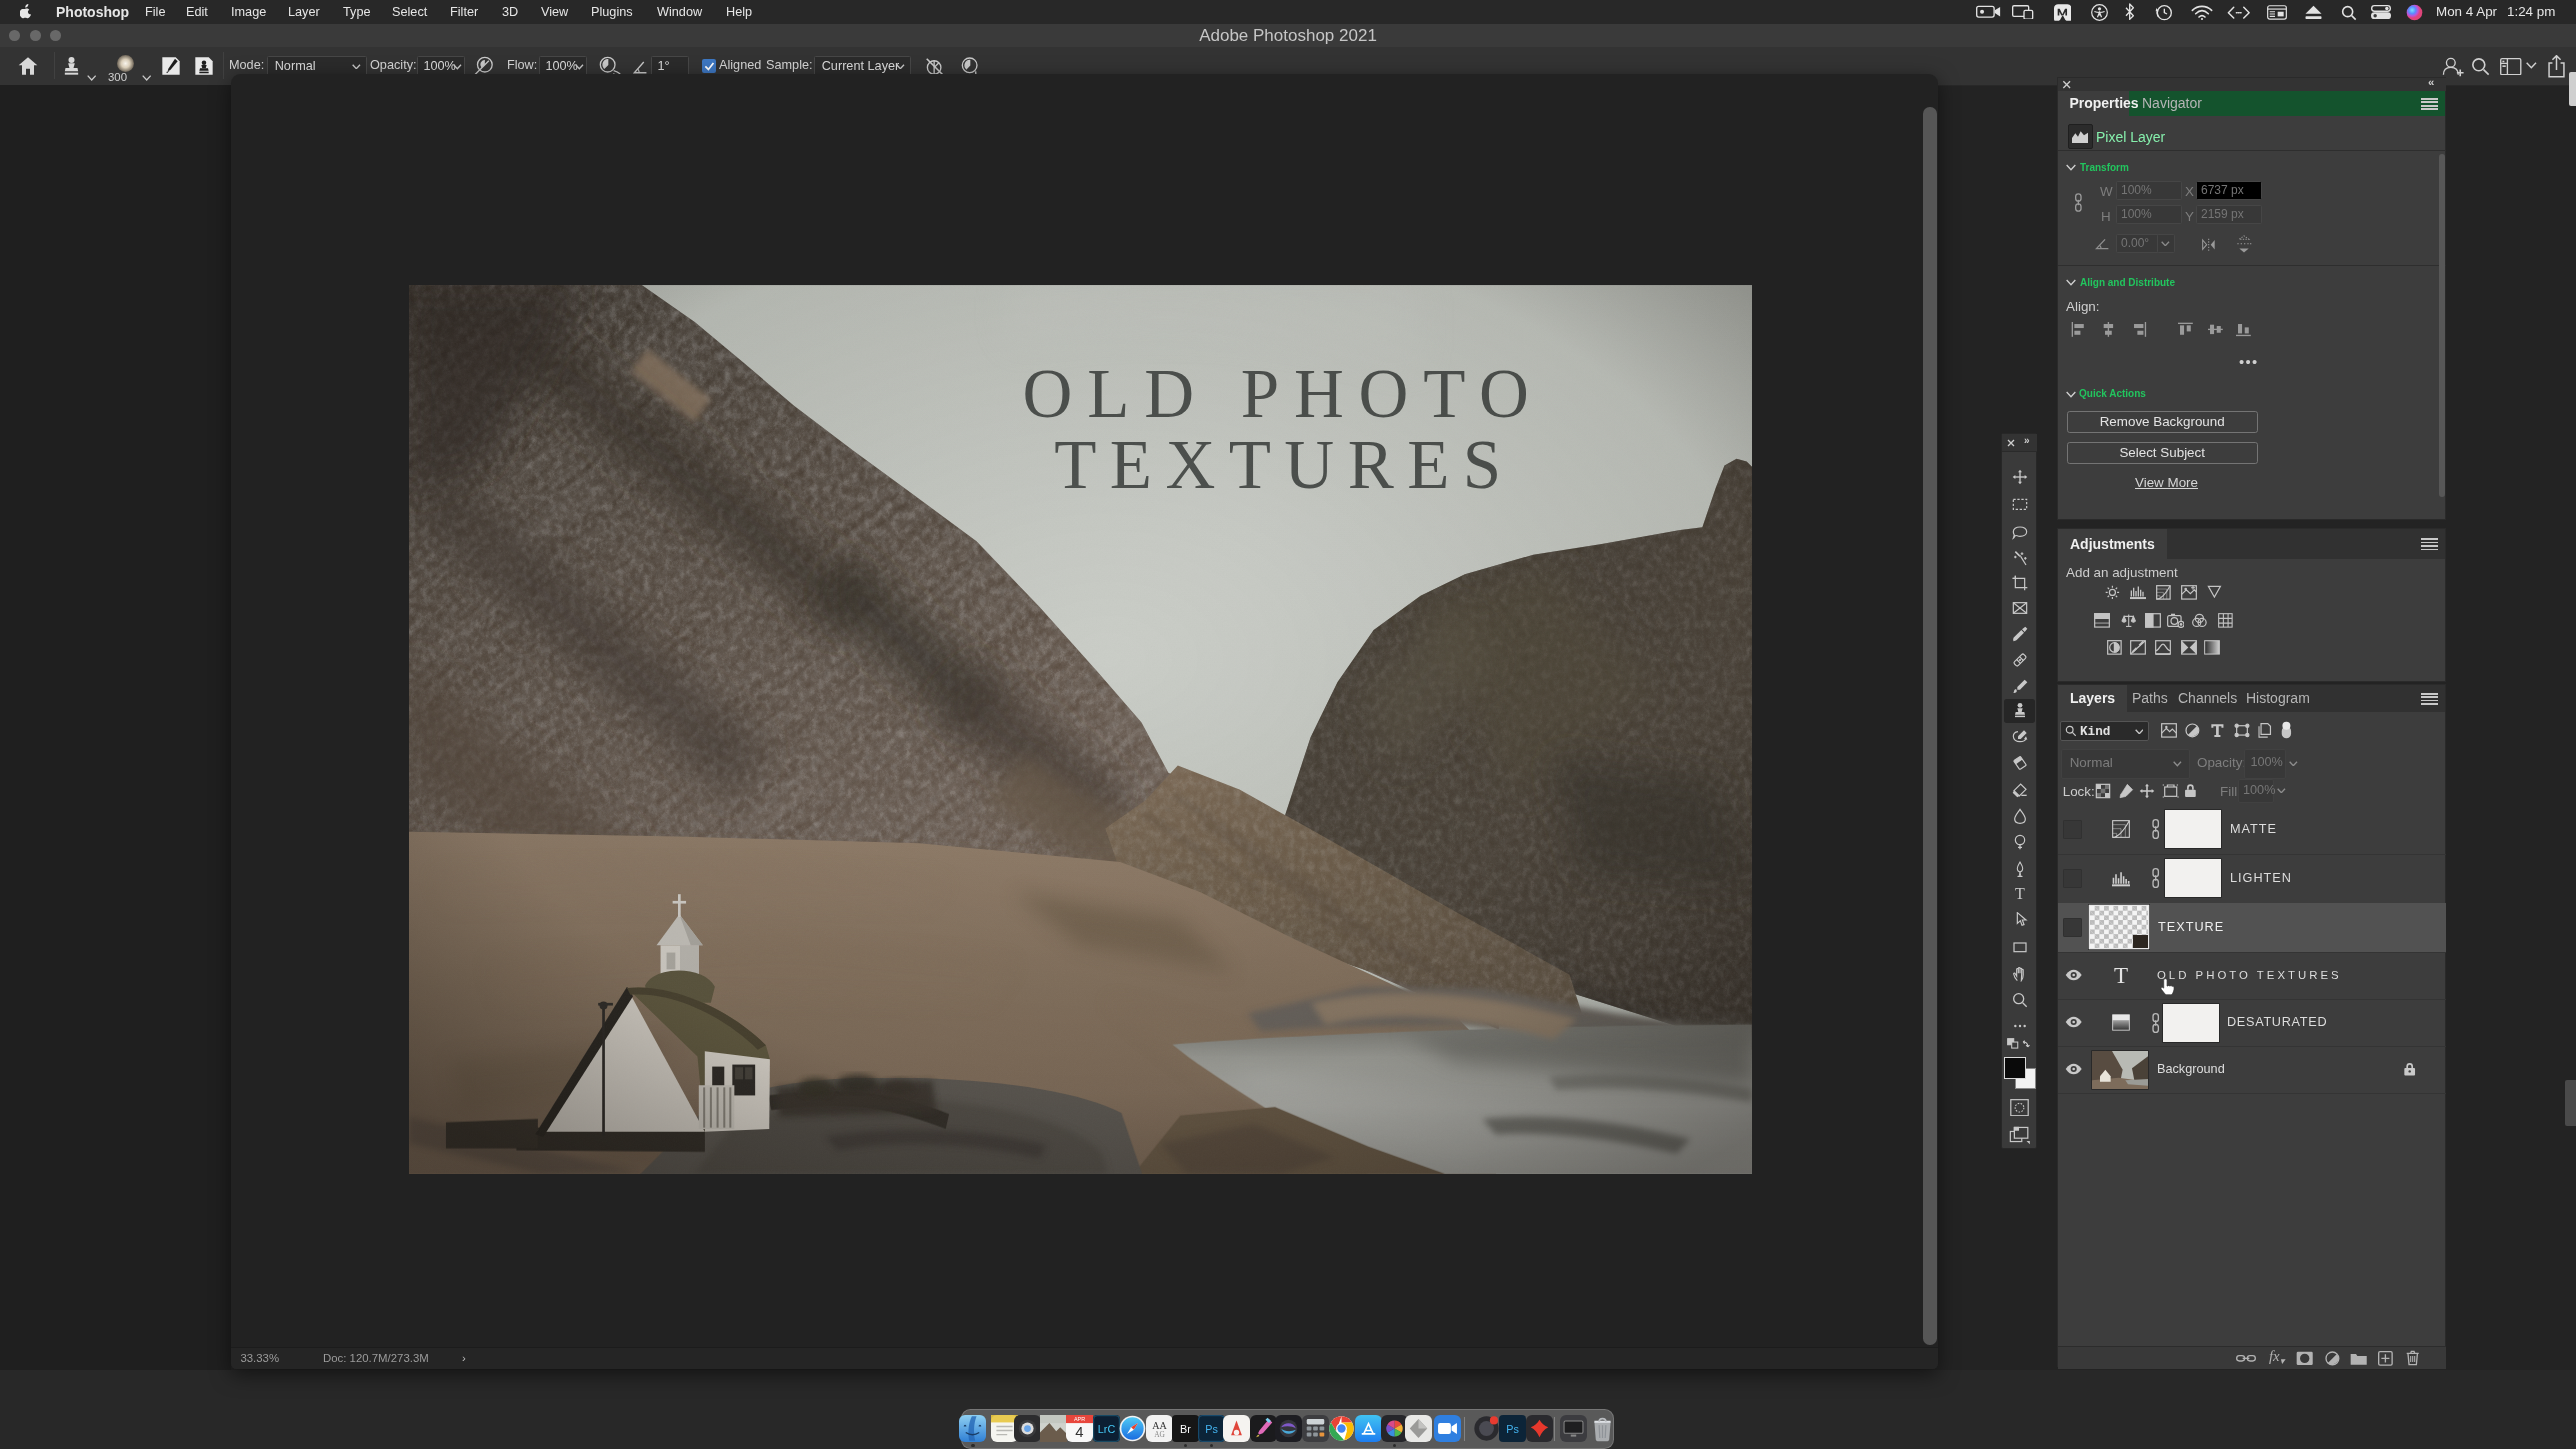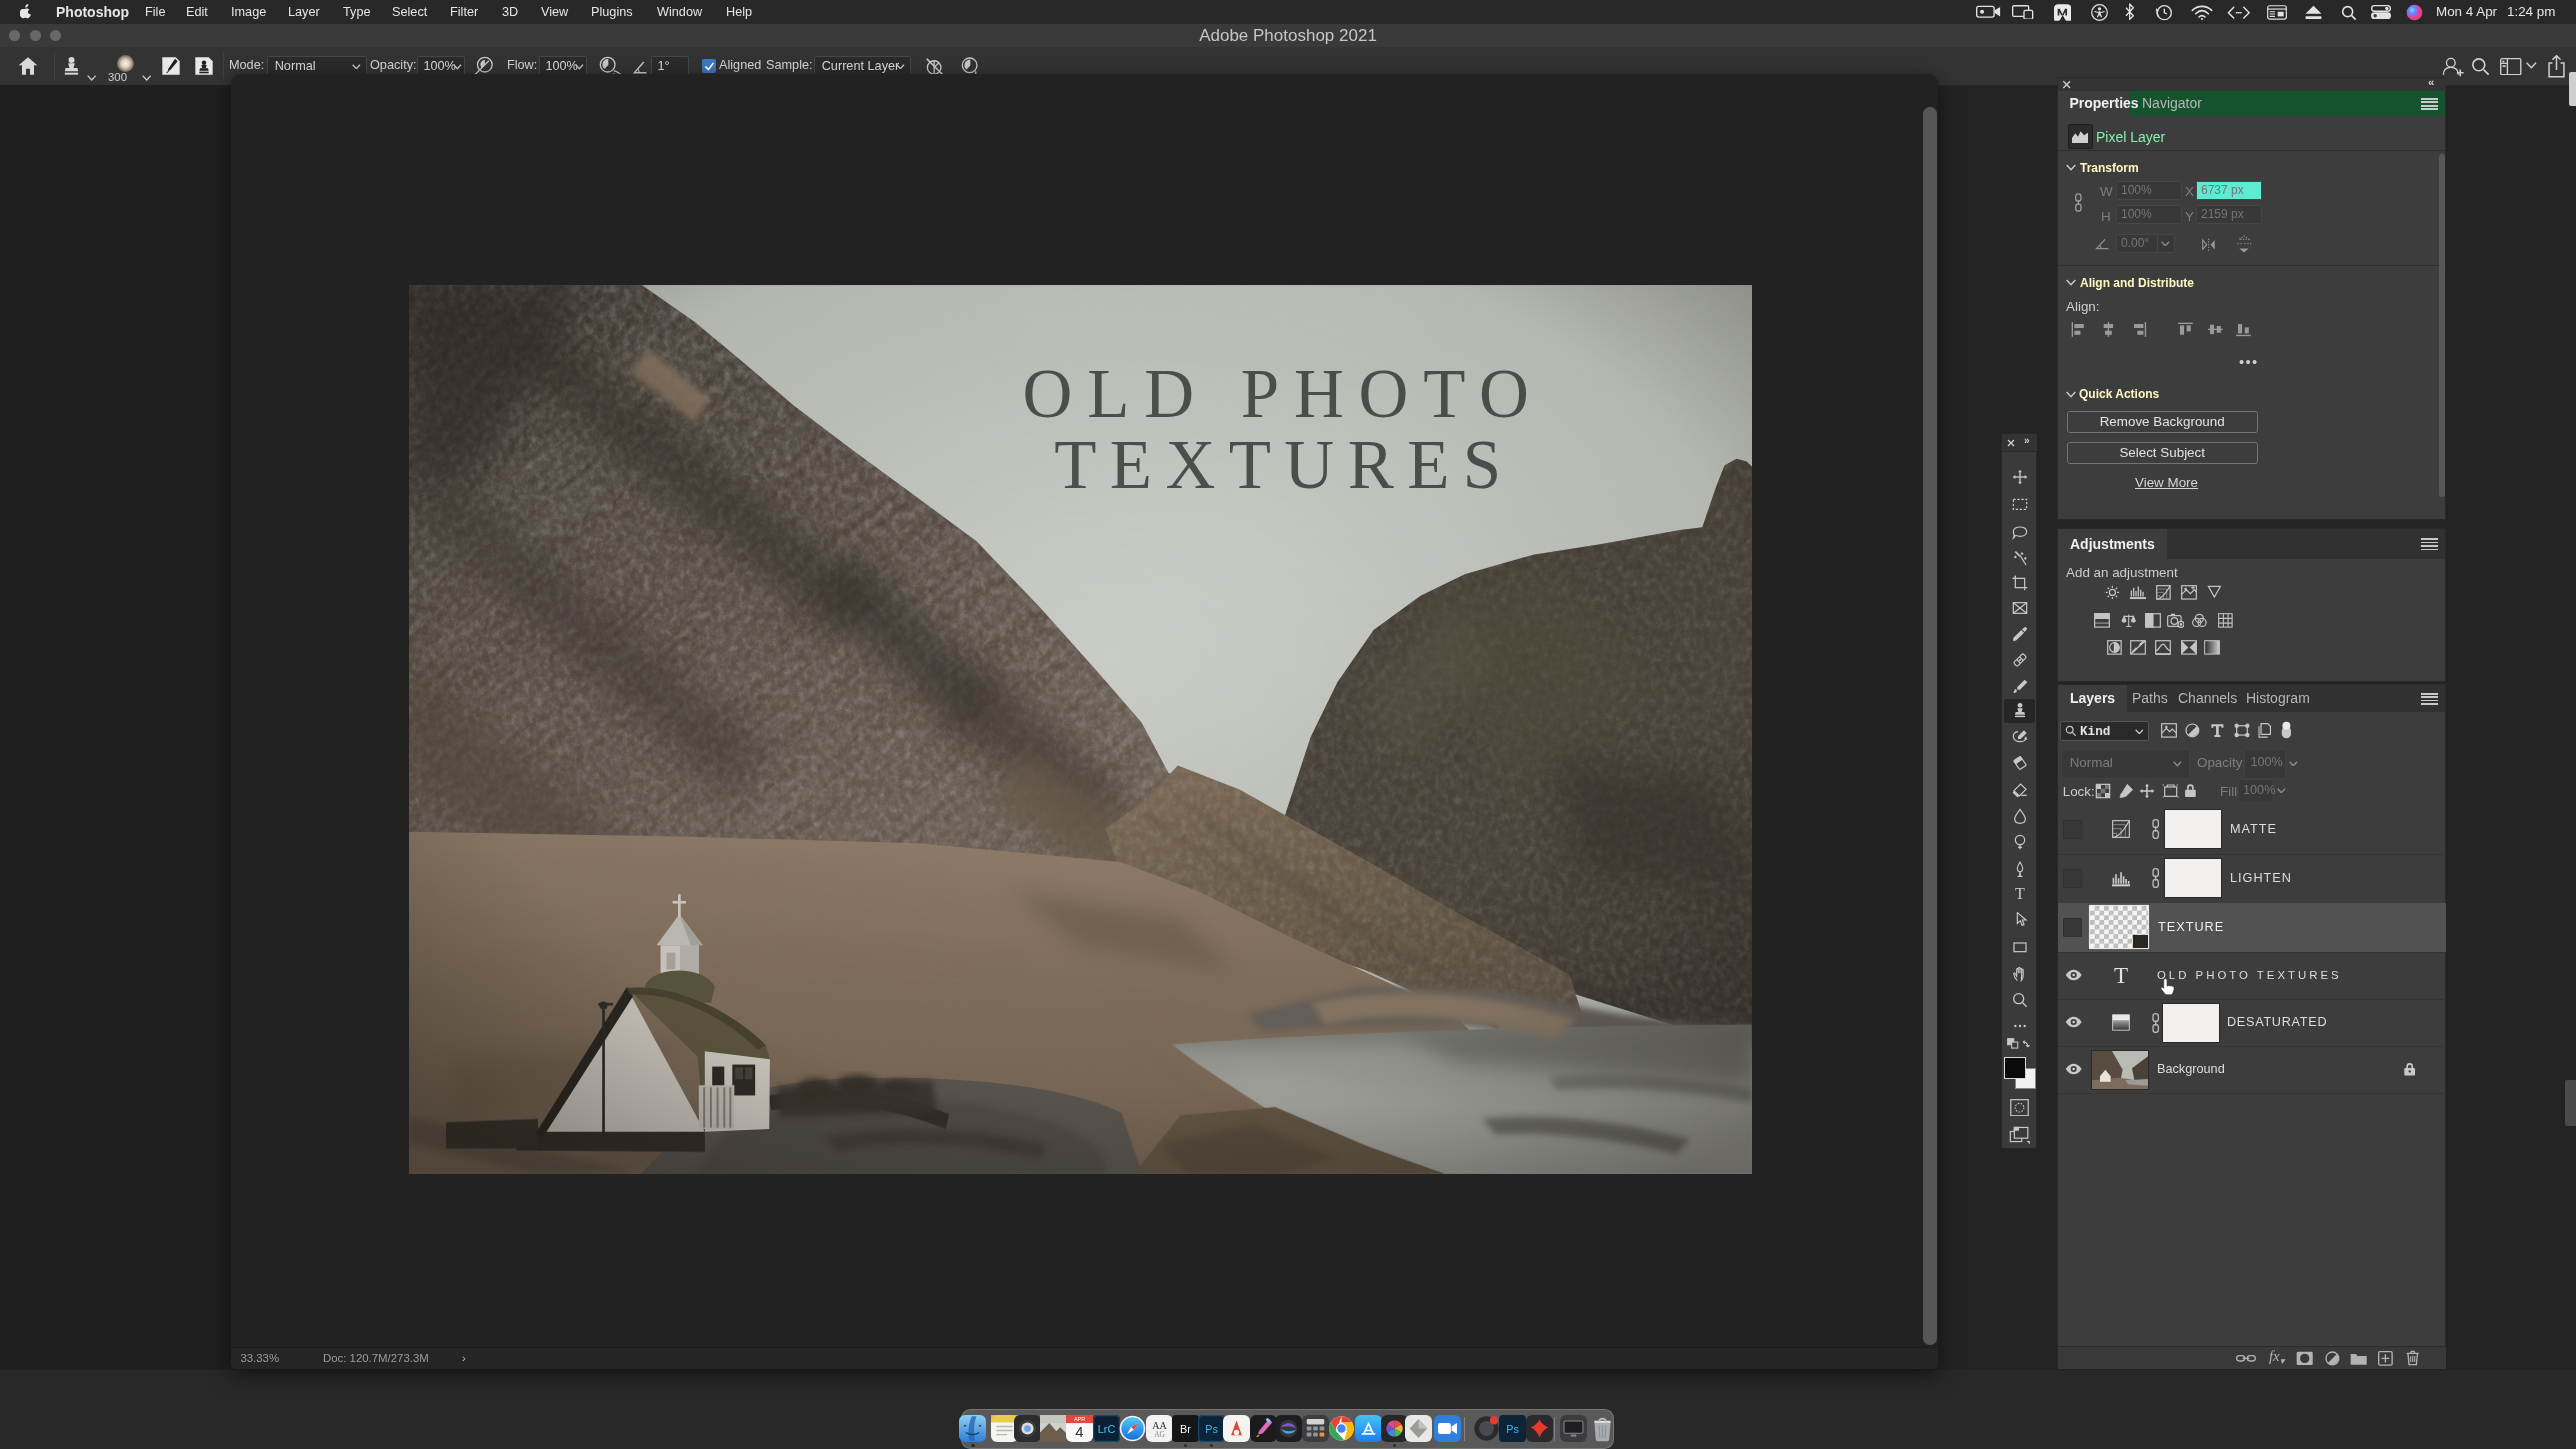--- a/index.html
+++ b/index.html
@@ -17,21 +17,21 @@
 #vscroll{position:absolute;right:1.3px;top:33px;width:13.4px;height:1238px;border-radius:6.7px;background:#565656;}
 #statusbar{position:absolute;left:0;bottom:0;width:1707px;height:21.5px;color:#9b9b9b;font-size:11.4px;background:#252525;border-top:0.7px solid #1c1c1c;border-radius:0 0 5.4px 5.4px;}
 #photo{position:absolute;left:409px;top:285px;width:1343px;height:889px;}
 
 .panel{position:absolute;left:2057px;width:389px;background:#3d3d3d;border:0.7px solid #2a2a2a;box-sizing:border-box;}
 .tabbar{position:relative;height:27px;background:#313131;}
 .tab{position:absolute;top:0;height:27px;line-height:27px;font-size:14px;color:#b5b5b5;padding:0 12px;}
 .tab.sel{background:#3d3d3d;color:#f0f0f0;font-weight:bold;}
 .hamb{position:absolute;right:8px;top:8px;width:17.4px;height:10.7px;}
 .hamb div{height:1.7px;background:#c9c9c9;margin-bottom:1.7px;}
-.phead{font-weight:bold;color:#fef9c3;font-size:12px;}
+.phead{font-weight:bold;color:#22c55e;font-size:10px;}
 .gtxt{color:#7e7e7e;}
 #toolbar{position:absolute;left:2001px;top:433px;width:36px;height:716px;background:#3a3a3a;border:0.7px solid #272727;border-radius:2px;box-sizing:border-box;}
 #dock{position:absolute;left:961px;top:1409px;width:651px;height:38px;background:rgba(120,120,120,0.62);border:0.7px solid rgba(255,255,255,0.18);border-radius:9.4px;}
 .dicon{position:absolute;top:5.4px;width:27px;height:27px;border-radius:6px;}
 svg{display:block}
 </style></head>
 <body>
 <div id="menubar">
   <svg class="abs" style="left:20px;top:4px" width="14.8" height="17.4" viewBox="0 0 22 26">
       <path fill="#e6e6e6" d="M15.5 0c.2 1.7-.5 3.3-1.5 4.5-1 1.2-2.7 2.1-4.3 2-.2-1.6.6-3.3 1.6-4.4C12.3 1 14 .1 15.5 0zM20.6 19.6c-.6 1.4-.9 2-1.7 3.2-1.1 1.7-2.7 3.8-4.6 3.8-1.7 0-2.2-1.1-4.5-1.1s-2.9 1.1-4.6 1.1C3.3 26.6 1.9 24.7.8 23-2.2 18.4-.6 11.9 3 9.9c1.7-1 3.3-.4 4.9-.4 1.5 0 2.5-1.1 4.7-1.1 1.7 0 3.5.9 4.7 2.5-4.1 2.3-3.5 8.1 3.3 8.7z" transform="scale(0.8)"></path>
@@ -515,21 +515,21 @@
   </div>
   <div class="abs" style="left:38px;top:51px;color:#86efac;font-size:14px;">Pixel Layer</div>
   <div class="abs" style="left:0px;top:72px;width:388px;height:0.7px;background:#2e2e2e;"></div>
   <svg class="abs" style="left:8px;top:86px" width="10" height="6.7" viewBox="0 0 15 10">
       <path fill="none" stroke="#cfcfcf" stroke-width="2" d="M1 1.5 L7.5 8.5 L14 1.5"></path>
     </svg>
   <div class="abs" style="left:22px;top:83px;"><span class="phead">Transform</span></div>
   <div class="abs gtxt" style="left:42px;top:106px;font-size:13.4px;">W</div>
   <div class="abs" style="left:58px;top:103px;width:60px;height:17.4px;background:#383838;border:0.7px solid #464646;border-radius:1.3px;color:#757575;font-size:12px;line-height:17.4px;padding-left:4px;">100%</div>
   <div class="abs gtxt" style="left:127px;top:106px;font-size:13.4px;">X</div>
-  <div class="abs" style="left:138px;top:103px;width:60px;height:17.4px;background:#5eead4;border:0.7px solid #464646;border-radius:1.3px;color:#757575;font-size:12px;line-height:17.4px;padding-left:4px;">6737 px</div>
+  <div class="abs" style="left:138px;top:103px;width:60px;height:17.4px;background:#000000;border:0.7px solid #464646;border-radius:1.3px;color:#757575;font-size:12px;line-height:17.4px;padding-left:4px;">6737 px</div>
   <div class="abs gtxt" style="left:43px;top:131px;font-size:13.4px;">H</div>
   <div class="abs" style="left:58px;top:127px;width:60px;height:17.4px;background:#383838;border:0.7px solid #464646;border-radius:1.3px;color:#757575;font-size:12px;line-height:17.4px;padding-left:4px;">100%</div>
   <div class="abs gtxt" style="left:127px;top:131px;font-size:13.4px;">Y</div>
   <div class="abs" style="left:138px;top:127px;width:60px;height:17.4px;background:#383838;border:0.7px solid #464646;border-radius:1.3px;color:#757575;font-size:12px;line-height:17.4px;padding-left:4px;">2159 px</div>
   <svg class="abs" style="left:14.8px;top:115px" width="10.7" height="19" viewBox="0 0 16 28">
       <g fill="none" stroke="#9a9a9a" stroke-width="2">
         <rect x="4" y="1" width="8" height="11" rx="4"></rect>
         <rect x="4" y="16" width="8" height="11" rx="4"></rect>
         <path d="M8 10 L8 18"></path>
       </g>

